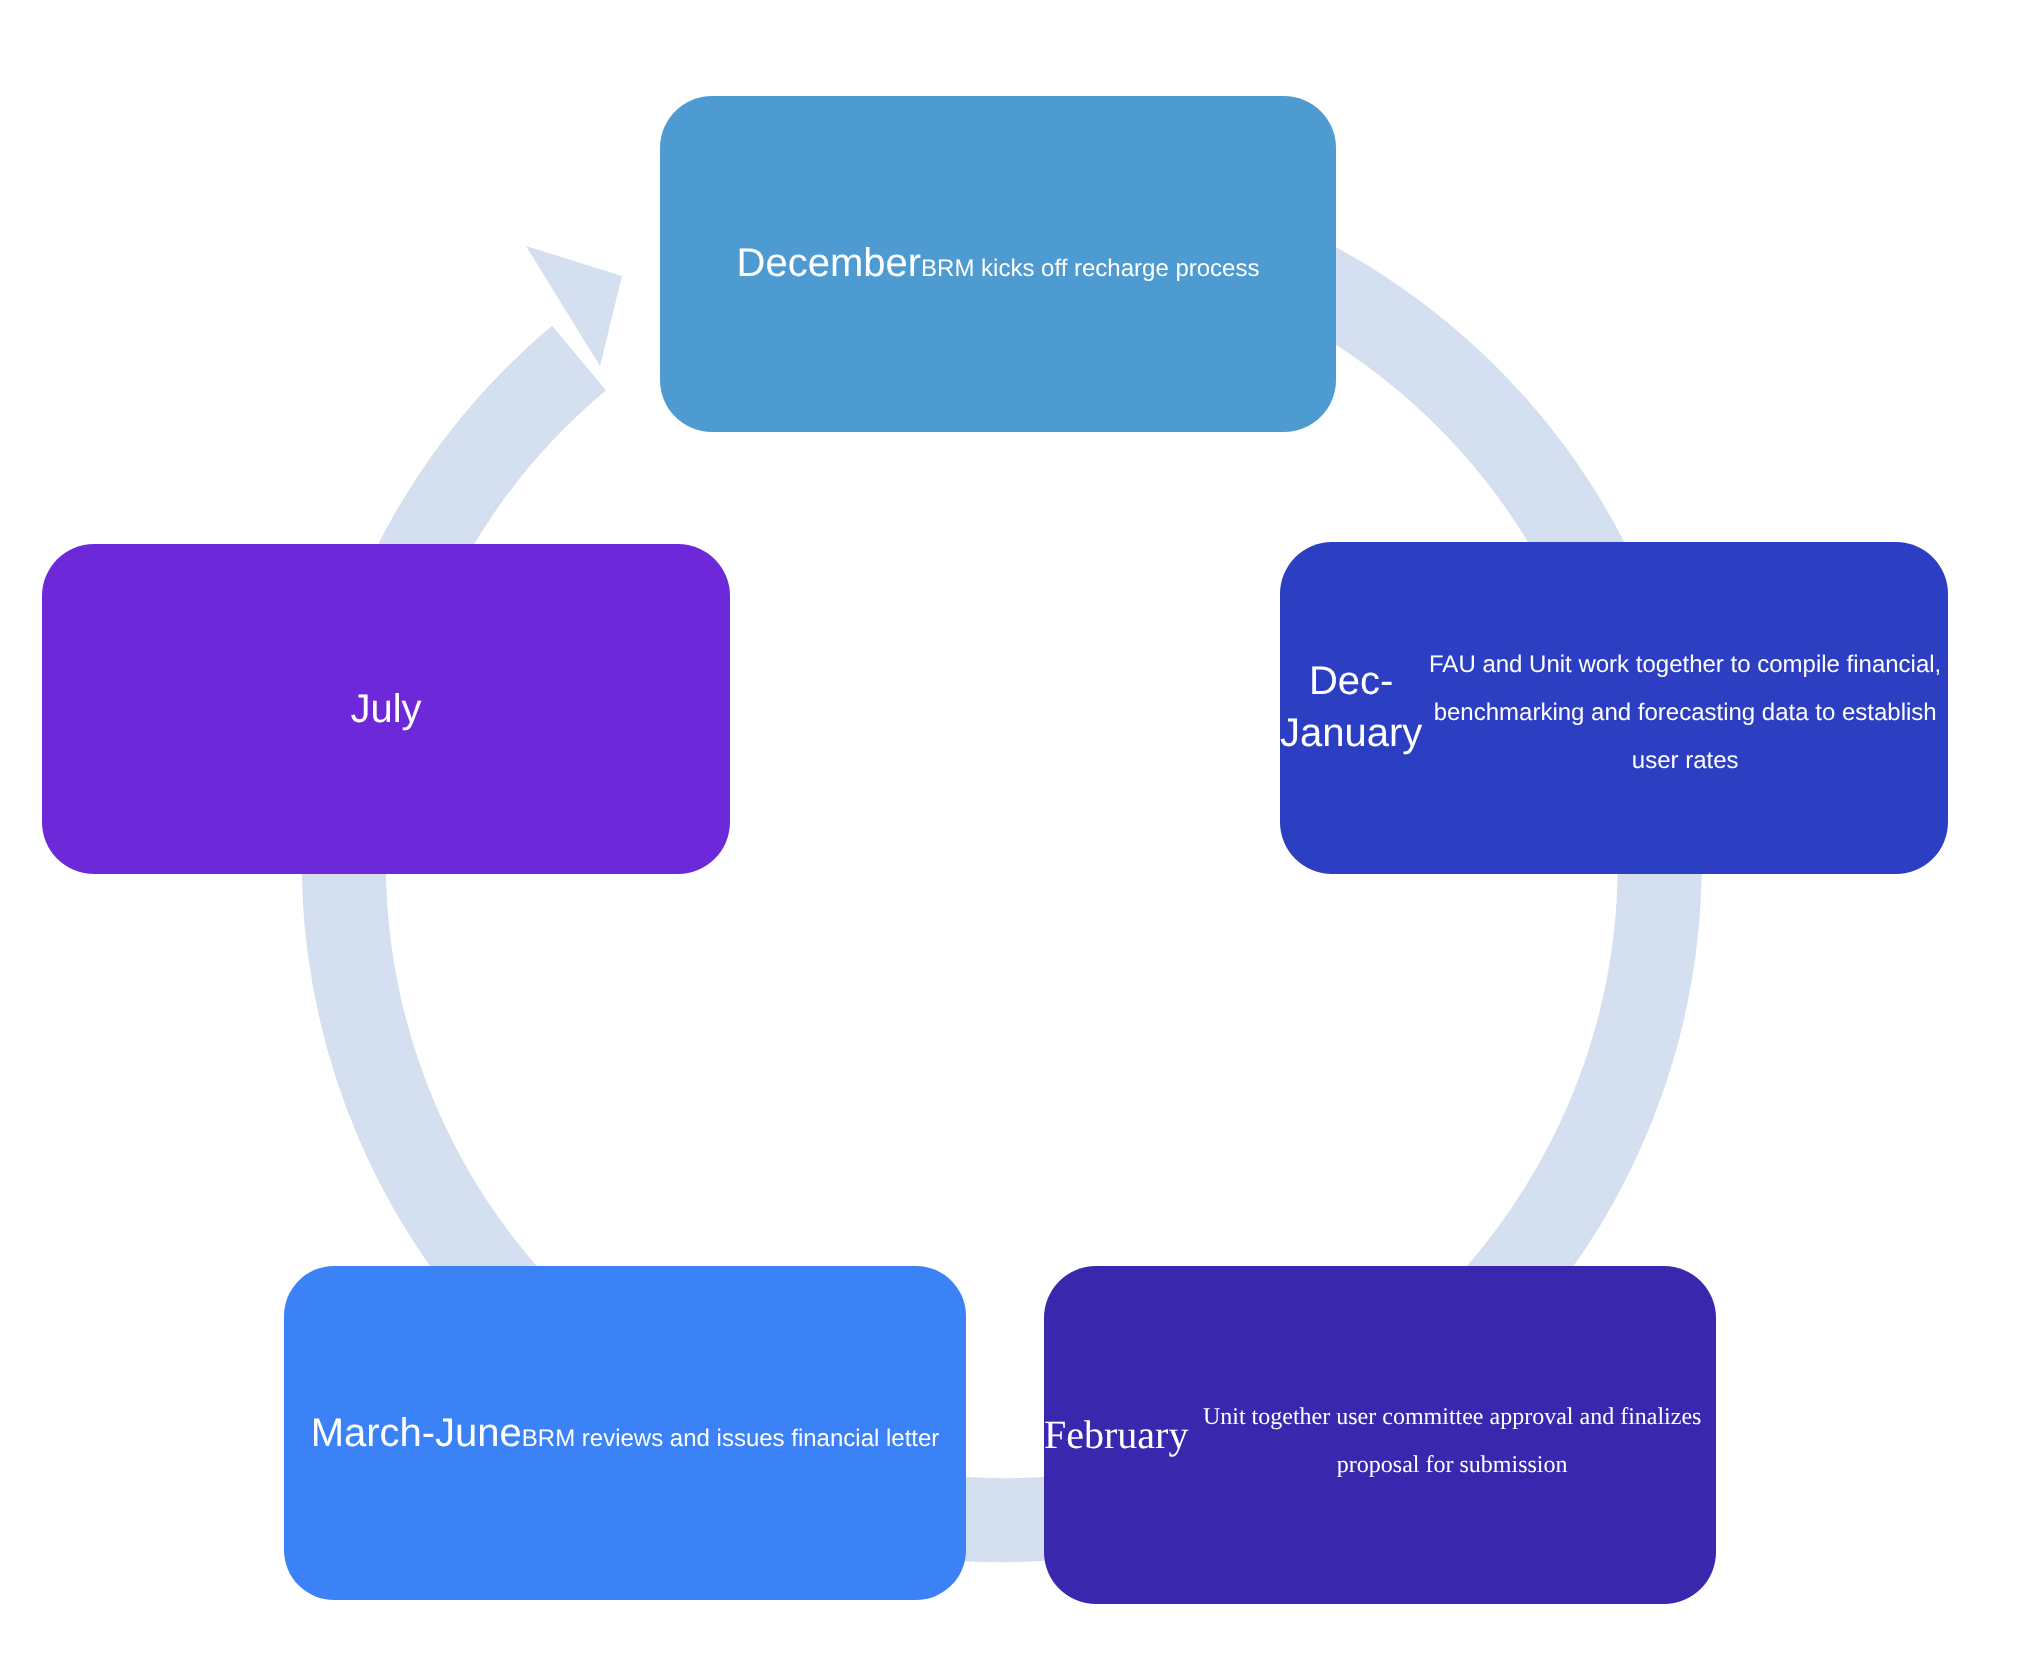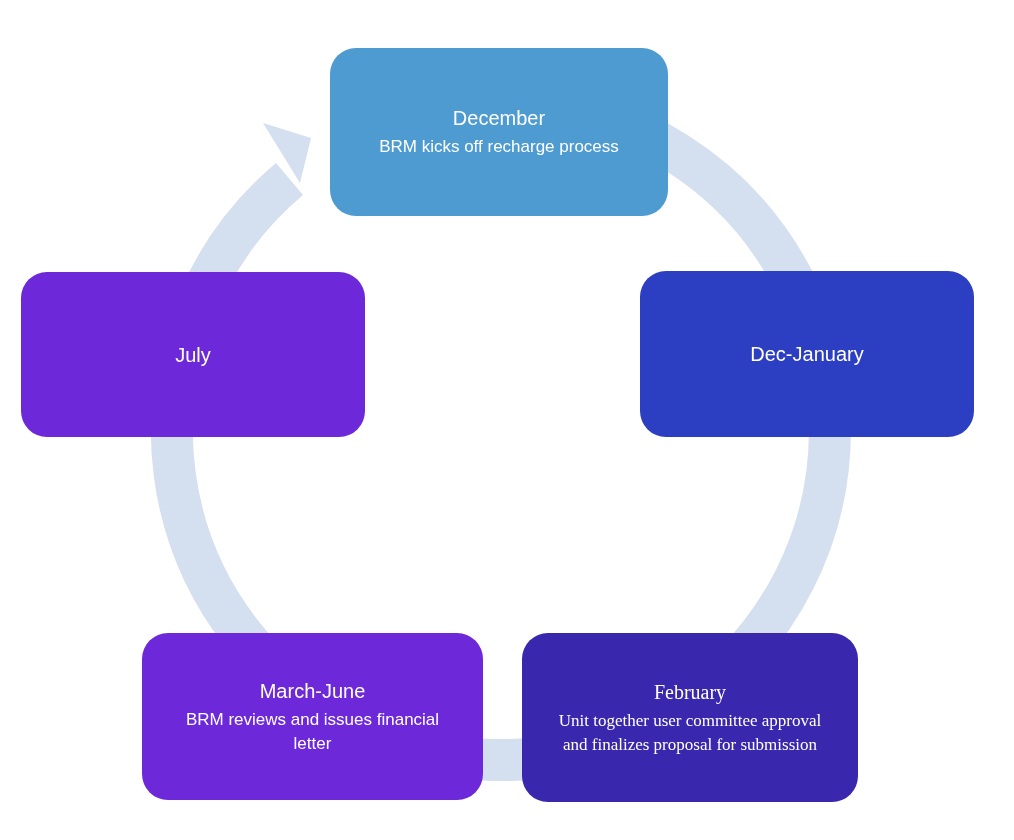--- a/index.html
+++ b/index.html
@@ -19,32 +19,32 @@
     position: absolute;
     left: 0;
     top: 0;
     width: 1014px;
     height: 840px;
   }
   .step-box {
     position: absolute;
     border-radius: 26px;
     display: flex;
-    flex-direction: column;
+    flex-direction: row;
     align-items: center;
     justify-content: center;
     text-align: center;
     color: #ffffff;
   }
   .step-month {
     font-size: 20px;
     line-height: 26px;
   }
   .step-description {
-    font-size: 17px;
+    font-size: 12px;
     line-height: 24px;
     margin-top: 4px;
     max-width: 272px;
   }
   .box-december    { left: 330px; top: 48px;  width: 338px; height: 168px; }
   .box-dec-january { left: 640px; top: 271px; width: 334px; height: 166px; }
   .box-february    { left: 522px; top: 633px; width: 336px; height: 169px; }
   .box-march-june  { left: 142px; top: 633px; width: 341px; height: 167px; }
   .box-july        { left: 21px;  top: 272px; width: 344px; height: 165px; }
   .box-july .step-description { max-width: 304px; }
@@ -59,28 +59,29 @@
     <polygon points="263,123 311,138 300,183" fill="#d4dfef"></polygon>
   </svg>
 
   <div class="step-box box-december" style="background-color: rgb(77, 155, 209);">
     <div class="step-month">December</div>
     <div class="step-description">BRM kicks off recharge process</div>
   </div>
 
   <div class="step-box box-dec-january" style="background-color: rgb(44, 62, 194);">
     <div class="step-month">Dec-January</div>
+    <div class="step-description">FAU and Unit work together to compile financial, benchmarking and forecasting data to establish user rates</div>
   </div>
 
   <div class="step-box box-february" style="background-color: rgb(57, 39, 174); font-family: Liberation Serif, serif;">
     <div class="step-month">February</div>
     <div class="step-description">Unit together user committee approval and finalizes proposal for submission</div>
   </div>
 
-  <div class="step-box box-march-june" style="background-color: #6d28d9;">
+  <div class="step-box box-march-june" style="background-color: #3b82f6; border-radius: 25px;">
     <div class="step-month">March-June</div>
     <div class="step-description">BRM reviews and issues financial letter</div>
   </div>
 
   <div class="step-box box-july" style="background-color: #6d28d9;">
     <div class="step-month">July</div>
   </div>
 
 </div>
 

